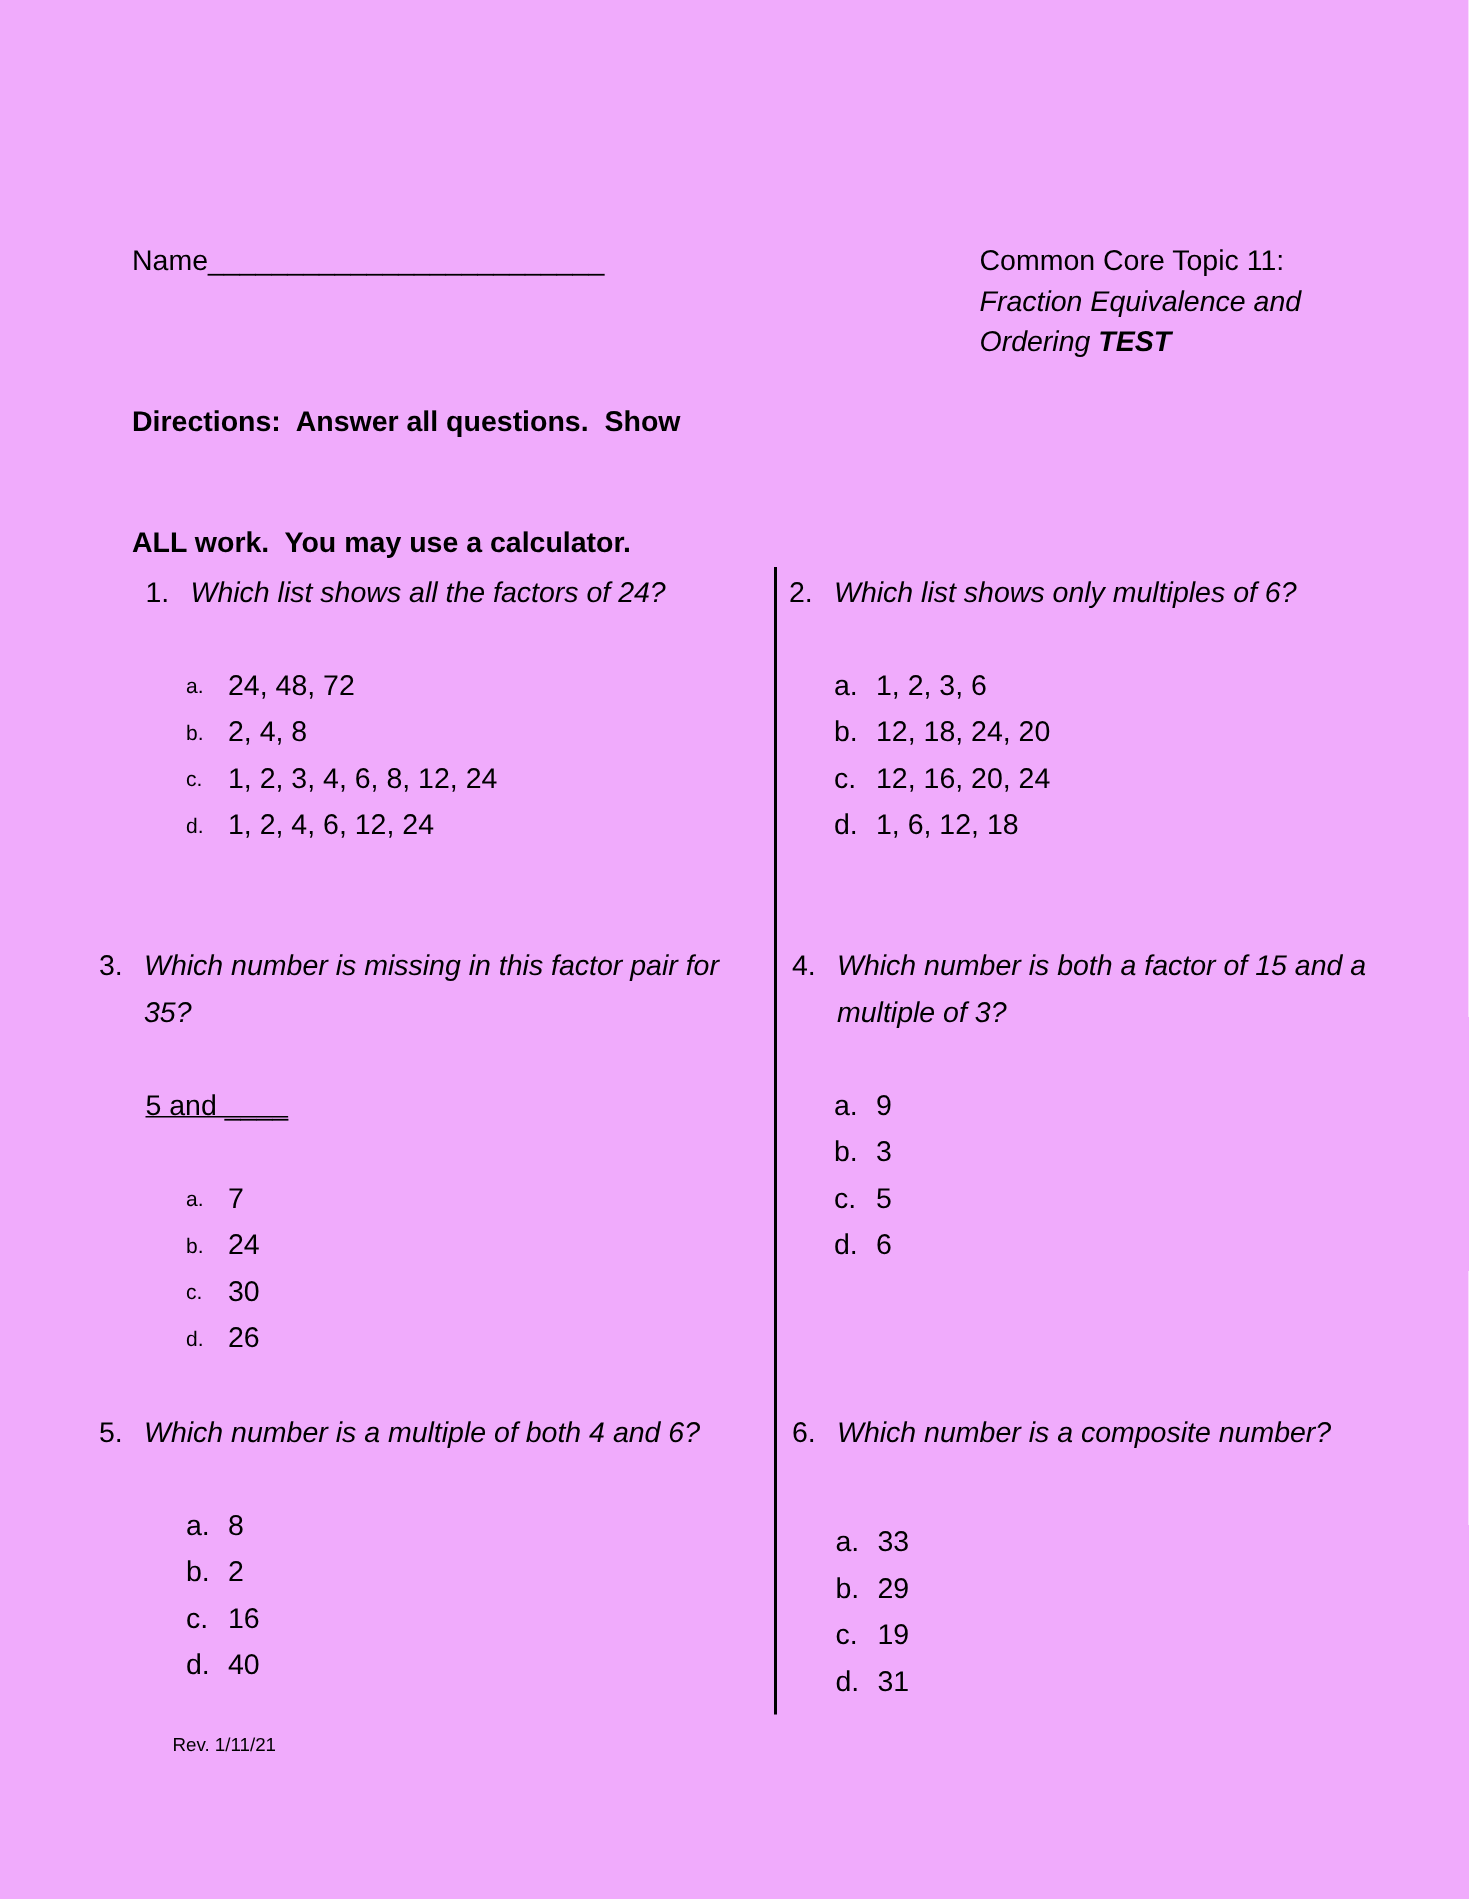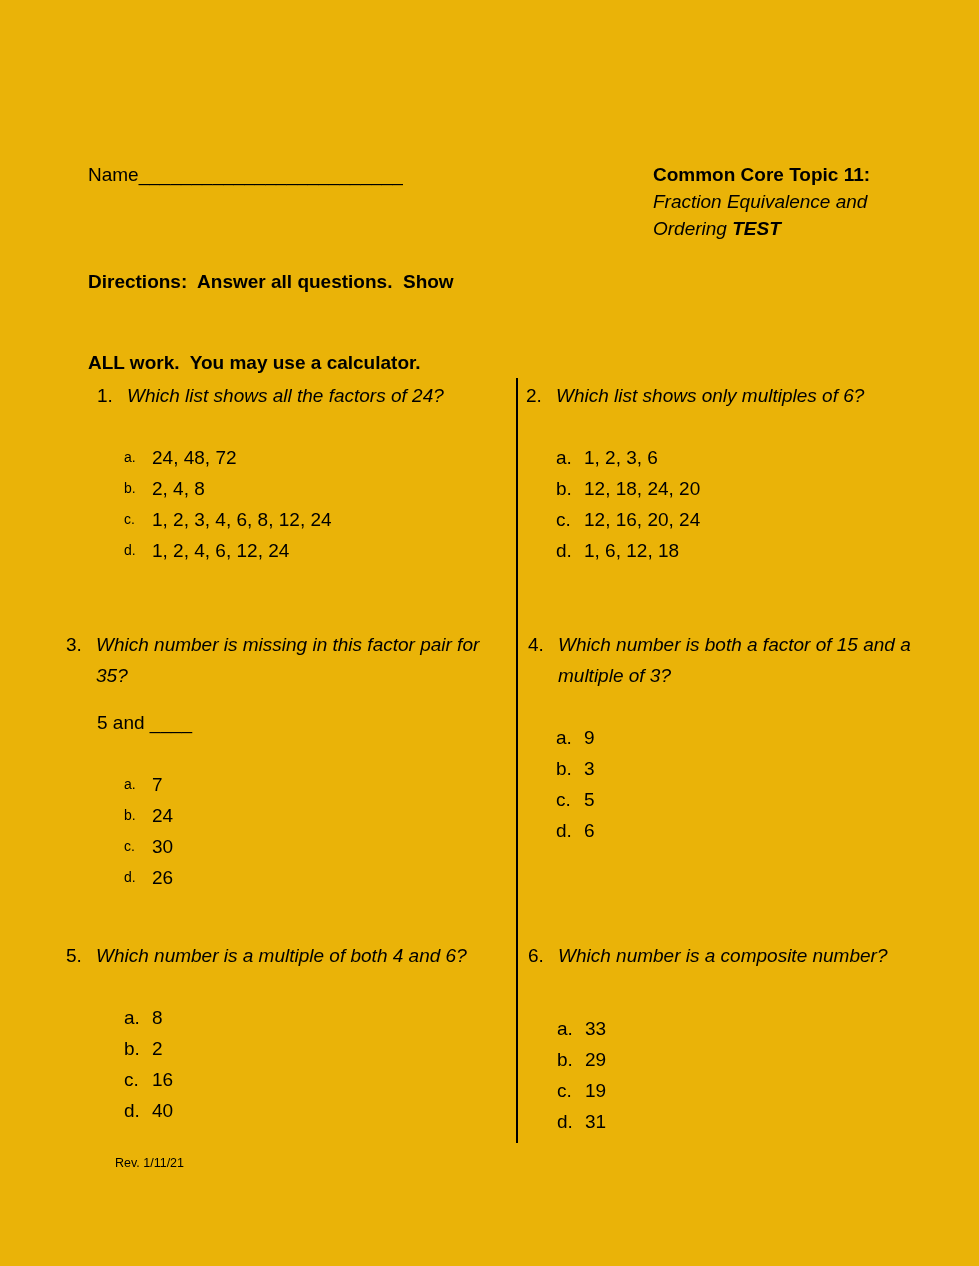--- a/index.html
+++ b/index.html
@@ -2,30 +2,30 @@
 <html><head>
 <meta charset="utf-8">
 <style>
   * { margin: 0; padding: 0; box-sizing: border-box; }
   html, body { background: #ffffff; }
   body { font-family: "Liberation Sans", sans-serif; color: #000000; }
   .page {
     position: relative;
     width: 979px;
     height: 1266px;
-    background: #eab308;
+    background: #f0abfc;
     overflow: hidden;
   }
 
   
   .header-left { position: absolute; left: 88px; top: 161px; width: 430px; font-size: 19px; line-height: 27px; }
   .name-row { white-space: pre; }
   .directions { margin-top: 26px; font-weight: bold; white-space: pre-wrap; }
   .header-right { position: absolute; left: 653px; top: 161px; width: 290px; font-size: 19px; line-height: 27px; }
-  .bold { font-weight: bold; }
+  .bold { font-weight: normal; }
   .italic { font-style: italic; }
   .bold-italic { font-weight: bold; font-style: italic; }
 
   
   .divider {
     position: absolute;
     left: 516px;
     top: 378px;
     width: 2px;
     height: 765px;
@@ -35,21 +35,21 @@
   
   .question { position: absolute; font-size: 19px; line-height: 31px; }
   .q-line { display: flex; }
   .q-num { flex: none; width: 30px; }
   .q-text { flex: 1; font-style: italic; }
   .options { margin-top: 31px; }
   .options.mt-lg { margin-top: 42px; }
   .option { display: flex; }
   .opt-letter { flex: none; width: 28px; }
   .small-letters .opt-letter { font-size: 14px; line-height: 31px; }
-  .extra-line { margin-top: 16px; margin-left: 31px; }
+  .extra-line { margin-top: 31px; margin-left: 31px; text-decoration: underline; }
 
   
   .footer { position: absolute; left: 115px; top: 1155px; font-size: 12.5px; line-height: 16px; }
 </style>
 </head>
 <body>
 
 <div class="page">
 
   <div class="header-left">

